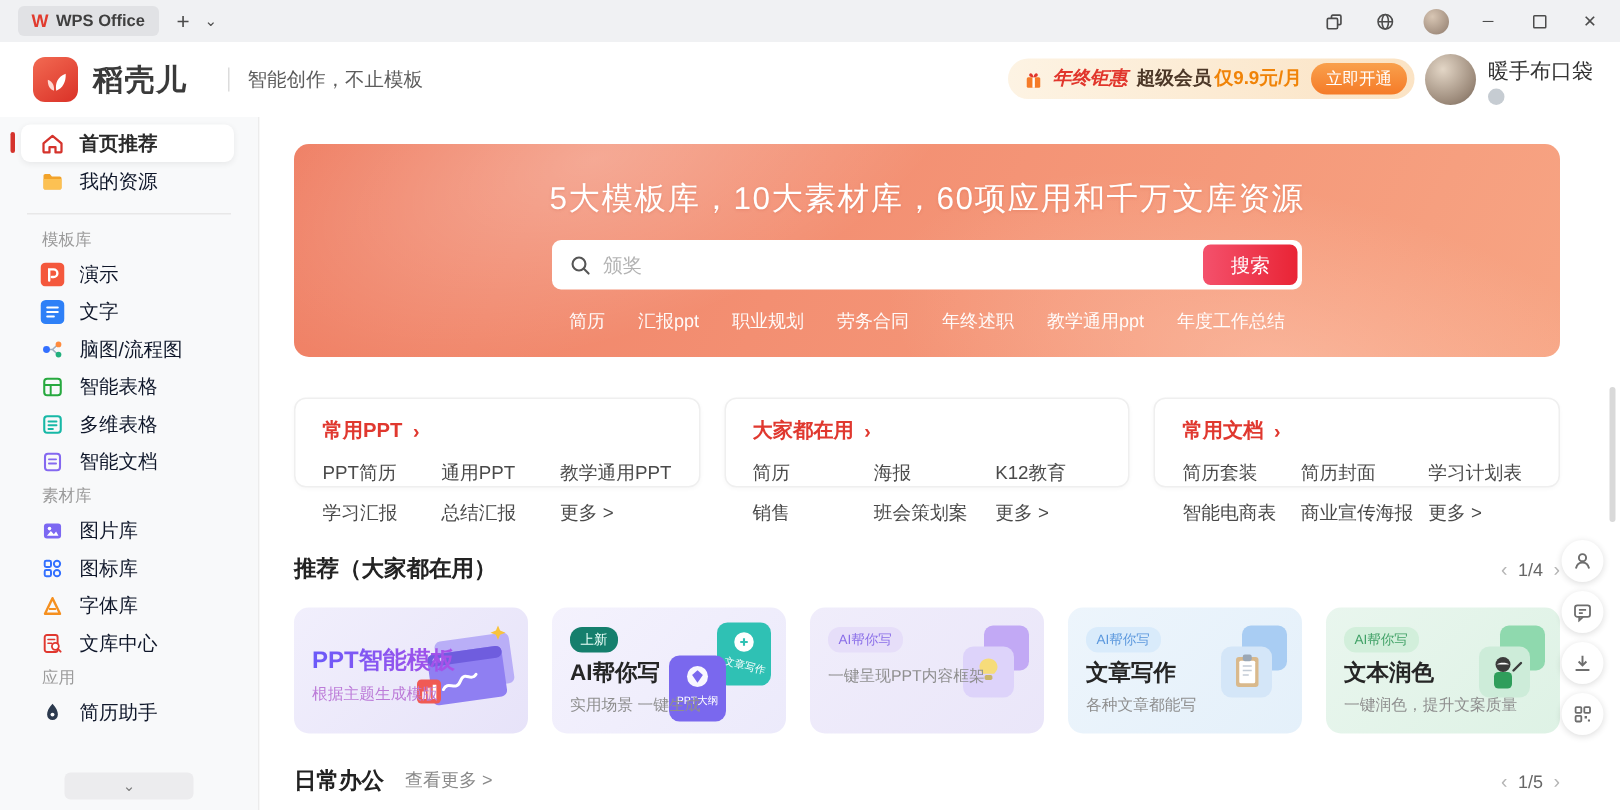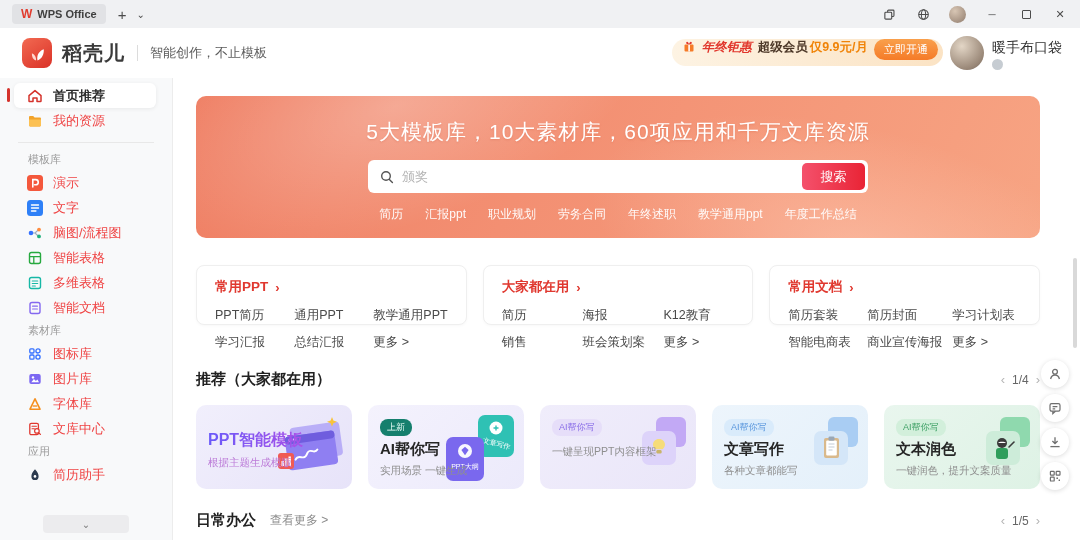--- a/index.html
+++ b/index.html
@@ -19,34 +19,34 @@
   .tabbar-spacer { flex:1; }
   .win-icn { margin:0 9px; display:flex; align-items:center; justify-content:center; width:16px; height:16px; color:#4c4c4c; font-size:11px; }
   .tab-avatar { width:17px; height:17px; border-radius:50%; background:radial-gradient(circle at 35% 30%, #d8c6b4, #8f7b6c); margin:0 9px; }
   .max-box { width:9px; height:9px; border:1.2px solid #4c4c4c; border-radius:1px; }
   .min-glyph { font-size:10px; }
 
   
   .header { position:absolute; top:28px; left:0; right:0; height:50px; background:#fff; display:flex; align-items:center; }
   .logo-mark { width:30px; height:30px; margin-left:22px; border-radius:8px; background:linear-gradient(145deg,#f26a52,#da3127); position:relative; flex:0 0 auto; }
   .brand { font-size:20px; font-weight:bold; color:#3a3a3a; margin-left:10px; letter-spacing:1px; }
-  .tagline { font-size:13px; color:#5c5c5c; margin-left:12px; padding-left:12px; border-left:1px solid #dcdcdc; line-height:16px; }
-  .promo { position:absolute; right:137px; top:11px; height:27px; padding:0 5px 0 10px; border-radius:14px; background:linear-gradient(90deg,#fdf3e3,#fbe3c4); display:flex; align-items:flex-start; gap:6px; }
+  .tagline { font-size:13px; color:#5c5c5c; margin-left:27px; padding-left:12px; border-left:1px solid #dcdcdc; line-height:16px; }
+  .promo { position:absolute; right:137px; top:11px; height:27px; padding:0 5px 0 10px; border-radius:14px; background:linear-gradient(90deg,#fdf3e3,#fbe3c4); display:flex; align-items:center; gap:6px; }
   .promo-hl { color:#e1362c; font-weight:bold; font-style:italic; font-size:12.5px; }
   .promo-member { color:#4c3727; font-weight:bold; font-size:12.5px; }
   .promo-price { color:#f08307; font-size:12.5px; font-weight:bold; margin-left:-4px; }
   .promo-cta { height:21px; padding:0 10px; border-radius:11px; background:linear-gradient(180deg,#f9a04c,#f57b28); color:#fff; font-size:11px; display:flex; align-items:center; border:none; }
   .account { position:absolute; right:18px; top:8px; display:flex; gap:8px; }
   .avatar { width:34px; height:34px; border-radius:50%; background:radial-gradient(circle at 35% 30%, #e3d6c6, #9a8878 70%, #6f6156); }
   .account-name { font-size:14px; color:#333; line-height:18px; padding-top:2px; }
   .account-badge { width:11px; height:11px; border-radius:50%; background:#c6ccd2; margin-top:3px; }
 
   
   .sidebar { position:absolute; top:78px; left:0; bottom:0; width:173px; background:#f8f9fa; border-right:1px solid #ececec; padding-top:5px; }
-  .side-item { height:25px; margin:0 16px 0 14px; display:flex; align-items:center; gap:10px; font-size:13px; color:#ef4444; border-radius:6px; padding-left:13px; position:relative; cursor:default; }
+  .side-item { height:25px; margin:0 16px 0 14px; display:flex; align-items:center; gap:10px; font-size:13px; color:#0f172a; border-radius:6px; padding-left:13px; position:relative; cursor:default; }
   .side-item.active { background:#fff; box-shadow:0 1px 4px rgba(0,0,0,.07); font-weight:bold; color:#2b2b2b; }
   .side-item.active::before { content:""; position:absolute; left:-7px; top:5px; width:3px; height:14px; border-radius:2px; background:#d5332c; }
   .side-icn { width:16px; height:16px; flex:0 0 auto; display:flex; }
   .side-divider { height:1px; background:#e8e8e8; margin:9px 18px 6px 18px; }
   .side-label { height:21px; display:flex; align-items:center; font-size:11px; color:#9b9b9b; padding-left:28px; }
   .side-expand { position:absolute; bottom:7px; left:50%; transform:translateX(-50%); width:86px; height:18px; background:#ececee; border-radius:4px; color:#7c7c7c; font-size:10px; display:flex; align-items:center; justify-content:center; border:none; }
 
   
   .main { position:absolute; top:78px; left:173px; right:0; bottom:0; background:#fff; }
 
@@ -224,36 +224,36 @@
           <rect x="3" y="2.5" width="10" height="11" rx="2" fill="none" stroke="#8468f0" stroke-width="1.4"></rect>
           <path d="M5.6 6.2h4.8M5.6 9h4.8" stroke="#8468f0" stroke-width="1.2" fill="none" stroke-linecap="round"></path>
         </svg>
       <span>智能文档</span>
     </div>
 
     <div class="side-label">素材库</div>
 
     <div class="side-item">
       <svg class="side-icn" viewBox="0 0 16 16">
+          <rect x="2.3" y="3" width="11.4" height="10" rx="2" fill="#7c68f2"></rect>
+          <circle cx="6" cy="6.4" r="1.2" fill="#fff"></circle>
+          <path d="M4.3 11.2 6.9 8l2 2.1 1.5-1.7 1.6 2.8Z" fill="#fff"></path>
+        </svg>
+      <span>图片库</span>
+    </div>
+    <div class="side-item">
+      <svg class="side-icn" viewBox="0 0 16 16">
           <g fill="none" stroke="#3370ff" stroke-width="1.3">
             <rect x="2.8" y="2.8" width="4.2" height="4.2" rx="1"></rect>
             <circle cx="11" cy="4.9" r="2.1"></circle>
             <rect x="2.8" y="9" width="4.2" height="4.2" rx="1"></rect>
             <rect x="8.9" y="9" width="4.2" height="4.2" rx="2.1"></rect>
           </g>
         </svg>
       <span>图标库</span>
-    </div>
-    <div class="side-item">
-      <svg class="side-icn" viewBox="0 0 16 16">
-          <rect x="2.3" y="3" width="11.4" height="10" rx="2" fill="#7c68f2"></rect>
-          <circle cx="6" cy="6.4" r="1.2" fill="#fff"></circle>
-          <path d="M4.3 11.2 6.9 8l2 2.1 1.5-1.7 1.6 2.8Z" fill="#fff"></path>
-        </svg>
-      <span>图片库</span>
     </div>
     <div class="side-item">
       <svg class="side-icn" viewBox="0 0 16 16">
           <path d="M8 2.8 13 13.2H3Z" fill="none" stroke="#f5901f" stroke-width="1.6" stroke-linejoin="round"></path>
           <path d="M5.7 10h4.6" stroke="#f5901f" stroke-width="1.4"></path>
         </svg>
       <span>字体库</span>
     </div>
     <div class="side-item">
       <svg class="side-icn" viewBox="0 0 16 16">

